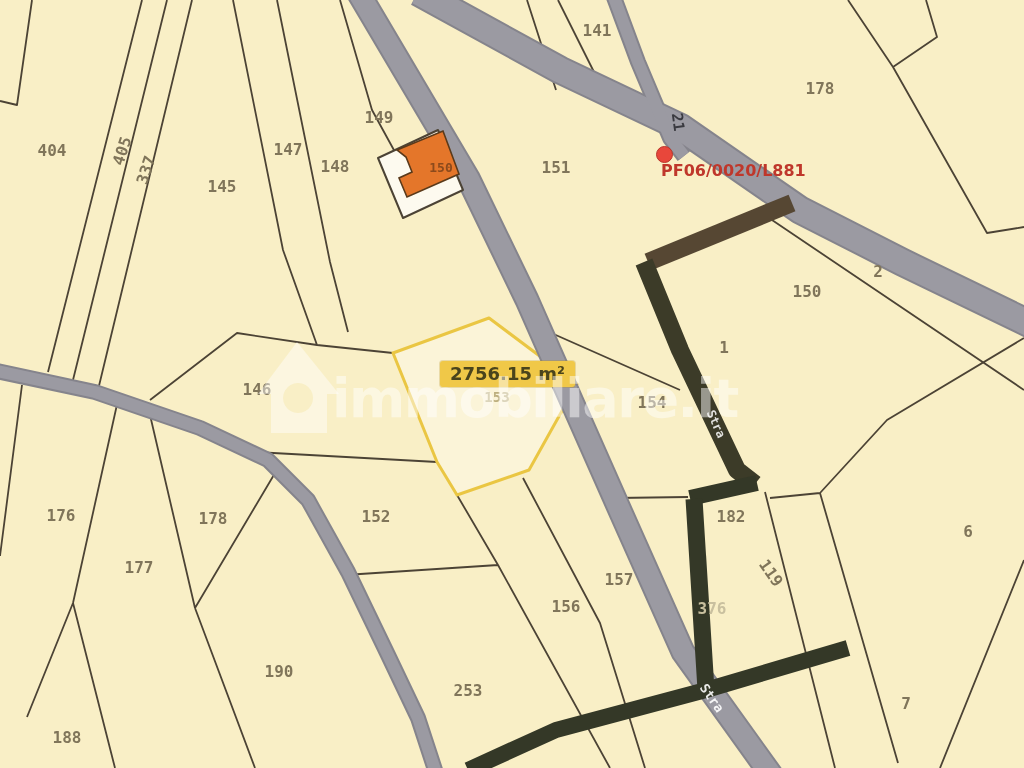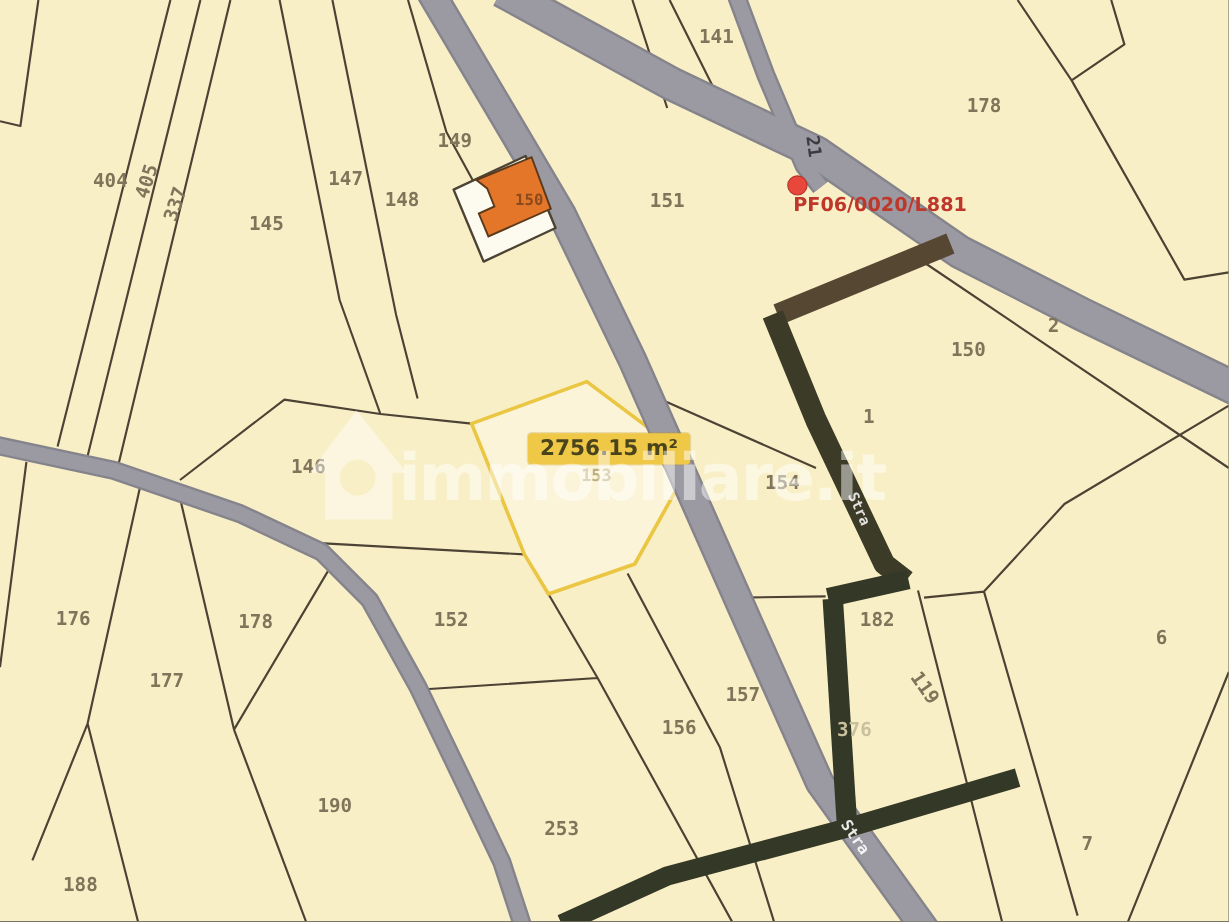--- a/index.html
+++ b/index.html
@@ -66,21 +66,21 @@
       <path stroke="#343827" stroke-width="16" d="M848 648 L706 690 L556 730 L468 770"></path>
     </g>
 
     <g>
       <polygon points="378,158 438,130 463,190 403,218" fill="#fdfaef" stroke="#4c4335" stroke-width="2" stroke-linejoin="round"></polygon>
       <path fill="#e4762a" stroke="#5a3a1a" stroke-width="1.6" d="M397 150 L443 131 L459 174 L407 197 L399 178 L412 172 L406 157 Z"></path>
     </g>
   </svg>
 
   <div id="labels">
-      <span class="pnum" style="left: 52px; top: 150px; font-size: 16px; transform: translate(-50%, -50%) rotate(0deg); margin-left: 40px;">404</span>
+      <span class="pnum" style="left: 52px; top: 150px; font-size: 16px; transform: translate(-50%, -50%) rotate(0deg);">404</span>
       <span class="pnum" style="left: 122px; top: 151px; font-size: 16px; transform: translate(-50%, -50%) rotate(-72deg);">405</span>
       <span class="pnum" style="left: 146px; top: 170px; font-size: 16px; transform: translate(-50%, -50%) rotate(-72deg);">337</span>
       <span class="pnum" style="left: 222px; top: 186px; font-size: 16px; transform: translate(-50%, -50%) rotate(0deg);">145</span>
       <span class="pnum" style="left: 288px; top: 149px; font-size: 16px; transform: translate(-50%, -50%) rotate(0deg); text-align: center;">147</span>
       <span class="pnum" style="left: 335px; top: 166px; font-size: 16px; transform: translate(-50%, -50%) rotate(0deg); text-align: right;">148</span>
       <span class="pnum" style="left: 379px; top: 117px; font-size: 16px; transform: translate(-50%, -50%) rotate(0deg);">149</span>
       <span class="pnum" style="left: 441px; top: 167px; font-size: 13px; color: rgb(139, 74, 28); transform: translate(-50%, -50%) rotate(0deg);">150</span>
       <span class="pnum" style="left: 597px; top: 30px; font-size: 16px; transform: translate(-50%, -50%) rotate(0deg);">141</span>
       <span class="pnum" style="left: 820px; top: 88px; font-size: 16px; transform: translate(-50%, -50%) rotate(0deg);">178</span>
       <span class="pnum" style="left: 556px; top: 167px; font-size: 16px; transform: translate(-50%, -50%) rotate(0deg);">151</span>

